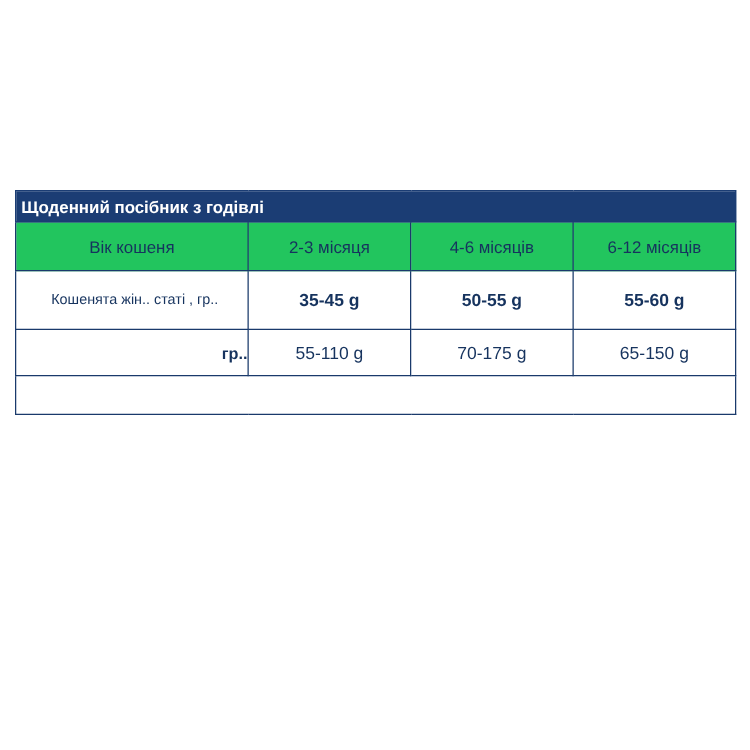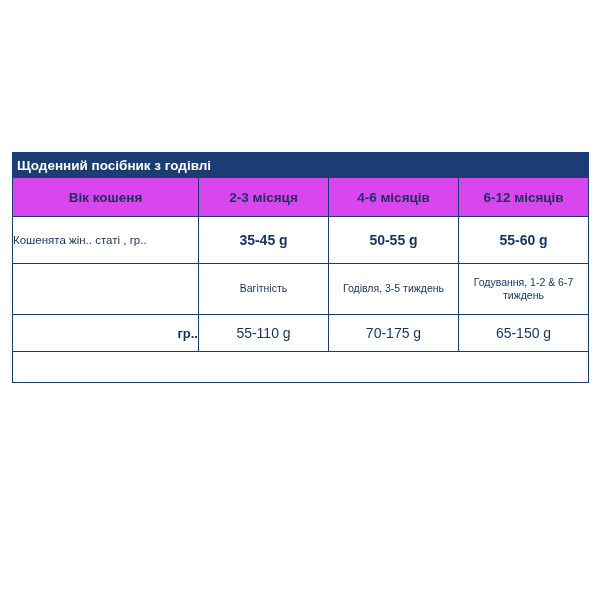--- a/index.html
+++ b/index.html
@@ -43,33 +43,33 @@
     background: #1b3d74;
     color: #ffffff;
     text-align: left;
     font-weight: bold;
     font-size: 13.5px;
     height: 24px;
     padding-left: 4px;
     border: 1px solid #1b3d74;
   }
   tr.head-row td {
-    background: #d946ef;
-    font-weight: bold;
+    background: #22c55e;
+    font-weight: normal;
     font-size: 13.5px;
     height: 38px;
     margin-left: 25px;
   }
   tr.data-row td {
     height: 46px;
     font-size: 13px;
   }
   tr.data-row td.label {
     text-align: left;
-    padding-left: 0;
+    padding-left: 28px;
     font-size: 11.5px;
   }
   tr.data-row td.value {
     font-size: 14px;
     font-weight: bold;
   }
   tr.note-row td {
     height: 46px;
     font-size: 10.5px;
     line-height: 1.25;
@@ -117,26 +117,20 @@
           <td>2-3 місяця</td>
           <td>4-6 місяців</td>
           <td>6-12 місяців</td>
         </tr>
         <tr class="data-row">
           <td class="label">Кошенята жін.. статі , гр..</td>
           <td class="value">35-45 g</td>
           <td class="value">50-55 g</td>
           <td class="value">55-60 g</td>
         </tr>
-        <tr class="note-row">
-          <td class="label"></td>
-          <td>Вагітність</td>
-          <td>Годівля, 3-5 тиждень</td>
-          <td>Годування, 1-2 &amp; 6-7 тиждень</td>
-        </tr>
         <tr class="total-row">
           <td class="label">гр..</td>
           <td>55-110 g</td>
           <td>70-175 g</td>
           <td>65-150 g</td>
         </tr>
         <tr class="blank-row">
           <td colspan="4"></td>
         </tr>
       </tbody>

